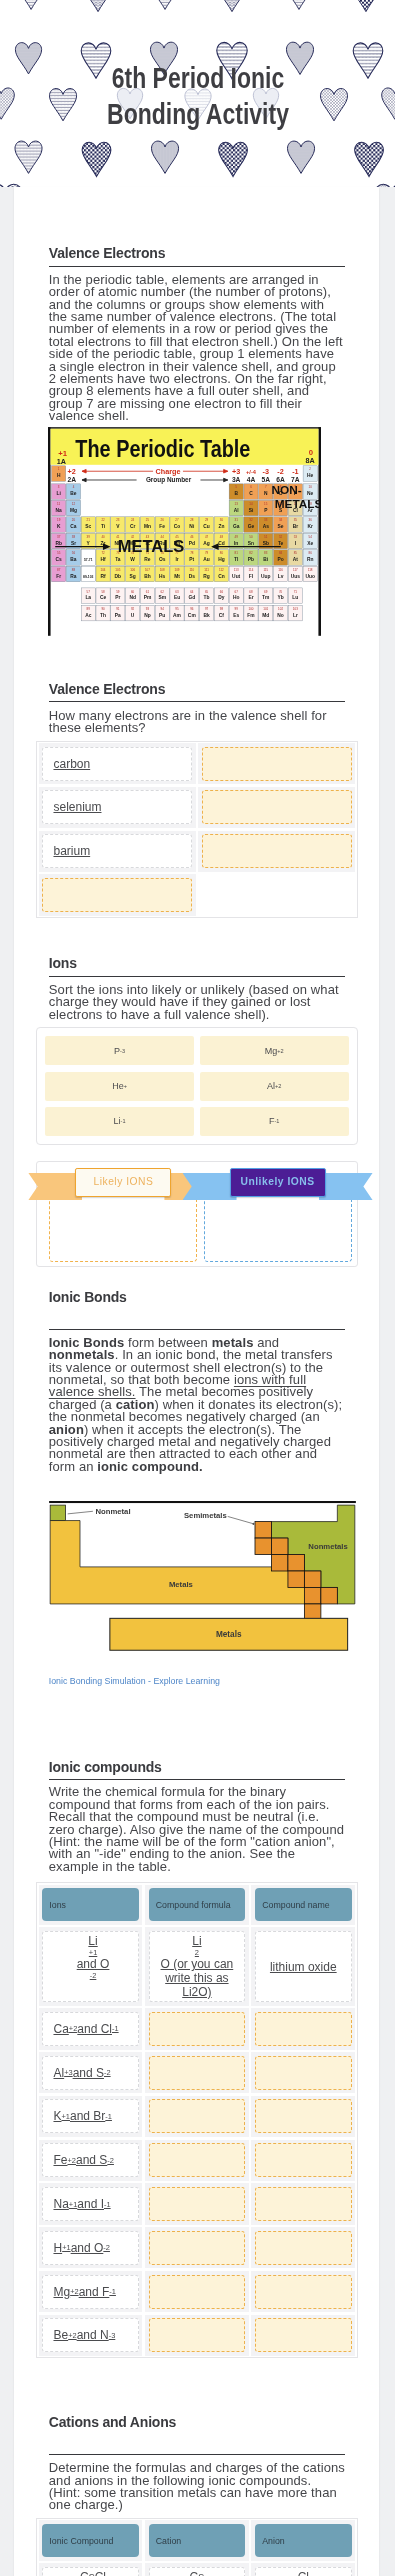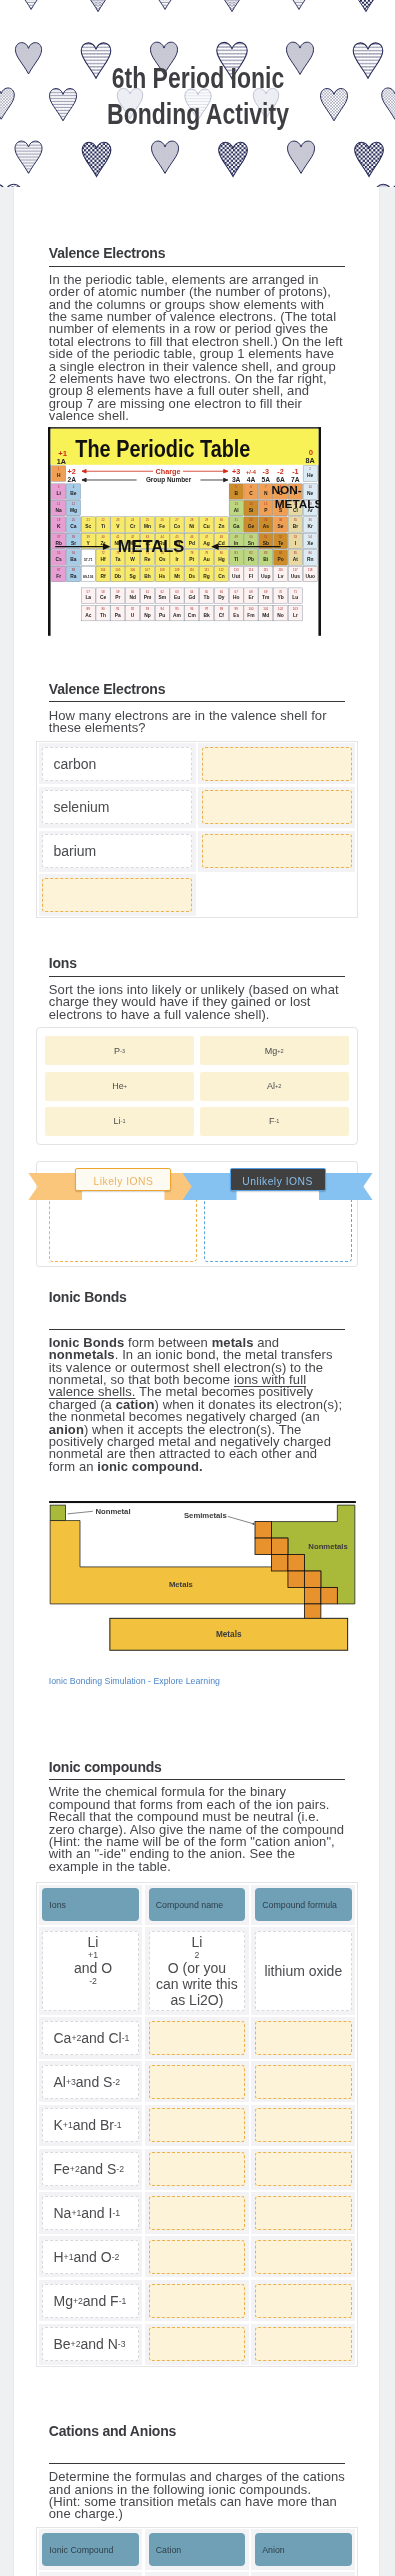--- a/index.html
+++ b/index.html
@@ -19,41 +19,41 @@
   .para b{color:#3c3d41;}
   .para u{text-underline-offset:1.5px;}
   
   .ptwrap{margin:4.1px 0 0 21px;line-height:0;}
   .diagwrap{margin:28px 0 0 22px;line-height:0;}
   .link{display:inline-block;margin:16.5px 0 0 22px;color:#4e86c8;font-size:8.8px;text-decoration:none;}
   
   .qtable{margin:8.8px 9.3px 0 9.3px;background:#fff;border:0.5px solid #e4e4e7;padding:1.5px;display:grid;gap:2.6px;}
   .qtable .cell{background:#f3f3f5;padding:3.6px;display:flex;align-items:stretch;}
   .qtable .cell>div{flex:1;}
-  .db{border:1px dashed #d8d9dc;background:#fff;border-radius:3.1px;min-height:34px;display:flex;align-items:center;justify-content:center;font-size:14px;color:#4a4b4e;text-align:center;padding:2.1px 5.2px;box-sizing:border-box;}
+  .db{border:1px dashed #d8d9dc;background:#fff;border-radius:3.1px;min-height:34px;display:flex;align-items:center;justify-content:center;font-size:12px;color:#4a4b4e;text-align:center;padding:2.1px 5.2px;box-sizing:border-box;text-decoration:underline;}
   .db.label{justify-content:flex-start;text-align:left;padding-left:10.3px;}
   .db.yel{border-color:#edb14c;background:#fdf3d8;}
   .db.tall{min-height:49px;flex-direction:column;}
   .hdrcell{background:#6fa0b5;border-radius:4.1px;min-height:33px;display:flex;align-items:center;padding-left:7.2px;color:#2f3e47;font-size:8.8px;flex:1;}
   sup{font-size:.62em;vertical-align:.5em;} sub{font-size:.62em;vertical-align:-.2em;}
   
   .chipcard{margin:6.2px 9.3px 0 9.3px;background:#fff;border:0.5px solid #e3e3e6;border-radius:4.1px;padding:8.2px;display:grid;grid-template-columns:1fr 1fr;gap:6.2px;}
   .chip{background:#fbf2d3;border-radius:2.1px;height:29px;display:flex;align-items:center;justify-content:center;font-size:9px;color:#4c4c4f;}
   
   .zonescard{margin:16px 9.3px 0 9.3px;background:#fff;border:0.5px solid #e3e3e6;border-radius:3.1px;height:106px;box-sizing:border-box;display:grid;grid-template-columns:1fr 1fr;gap:6.2px;padding:0 5.2px 0 12.4px;position:relative;}
   .zone{position:relative;}
   .zbox{margin-top:24px;height:76px;border:1px dashed #f1b24c;border-radius:4.1px;background:#fff;box-sizing:border-box;}
   .zone.blue .zbox{border-color:#62a8dd;}
-  .ribbon{position:absolute;top:5.7px;left:0;right:0;height:23px;display:flex;justify-content:center;}
+  .ribbon{position:absolute;top:5.7px;left:0;right:0;height:29px;display:flex;justify-content:center;}
   .flag{position:absolute;top:5.2px;width:54px;height:27px;background:#f9c67c;}
   .flag.fl{left:50%;margin-left:-95px;clip-path:polygon(0 0,100% 0,100% 100%,0 100%,17% 50%);}
   .flag.fr{left:50%;margin-left:41px;clip-path:polygon(0 0,100% 0,83% 50%,100% 100%,0 100%);}
   .zone.blue .flag{background:#86c2f1;}
   .rlabel{position:relative;z-index:2;width:96px;box-sizing:border-box;border:1px solid #efa42e;background:#fdfaf1;border-radius:2.1px;text-align:center;font-size:10.3px;letter-spacing:0.5px;color:#edb25e;padding:7.2px 0;box-shadow:0 1px 1.5px rgba(0,0,0,.18);}
-  .zone.blue .rlabel{border-color:#54a0e4;color:#88bfec;background:#404040;}
+  .zone.blue .rlabel{border-color:#54a0e4;color:#88bfec;background:#4c1d95;font-weight:bold;}
 </style>
 </head>
 <body>
 
 <div class="banner">
   <svg id="hearts-svg" width="396" height="187" viewBox="0 0 768 363">
     <defs>
       <pattern id="p-hl" width="9" height="9" patternUnits="userSpaceOnUse">
           <rect width="9" height="9" fill="#fff"></rect>
           <path d="M0,2.5 H9 M0,6.5 H9" stroke="#262a58" stroke-width="1.2" fill="none"></path>
@@ -712,24 +712,24 @@
 
   <div class="sec" style="margin-top:74px">
     <h2>Ionic compounds</h2>
     <hr>
     <div class="para" style="margin-top:6.2px">Write the chemical formula for the binary compound that forms from each of the ion pairs.  Recall that the compound must be neutral (i.e. zero charge).  Also give the name of the compound (Hint: the name will be of the form "cation anion", with an "-ide" ending to the anion.  See the example in the table.</div>
     <div class="qtable" id="compounds-table" style="grid-template-columns:1fr 1fr 1fr">
         <div class="cell">
           <div class="hdrcell">Ions</div>
         </div>
         <div class="cell">
+          <div class="hdrcell">Compound formula</div>
+        </div>
+        <div class="cell">
           <div class="hdrcell">Compound name</div>
-        </div>
-        <div class="cell">
-          <div class="hdrcell">Compound formula</div>
         </div>
         <div class="cell">
           <div class="db label tall">Li<sup>+1</sup> and O<sup>-2</sup></div>
         </div>
         <div class="cell">
           <div class="db tall">Li<sub>2</sub>O  (or you can write this as  Li2O)</div>
         </div>
         <div class="cell">
           <div class="db tall">lithium oxide</div>
         </div>

